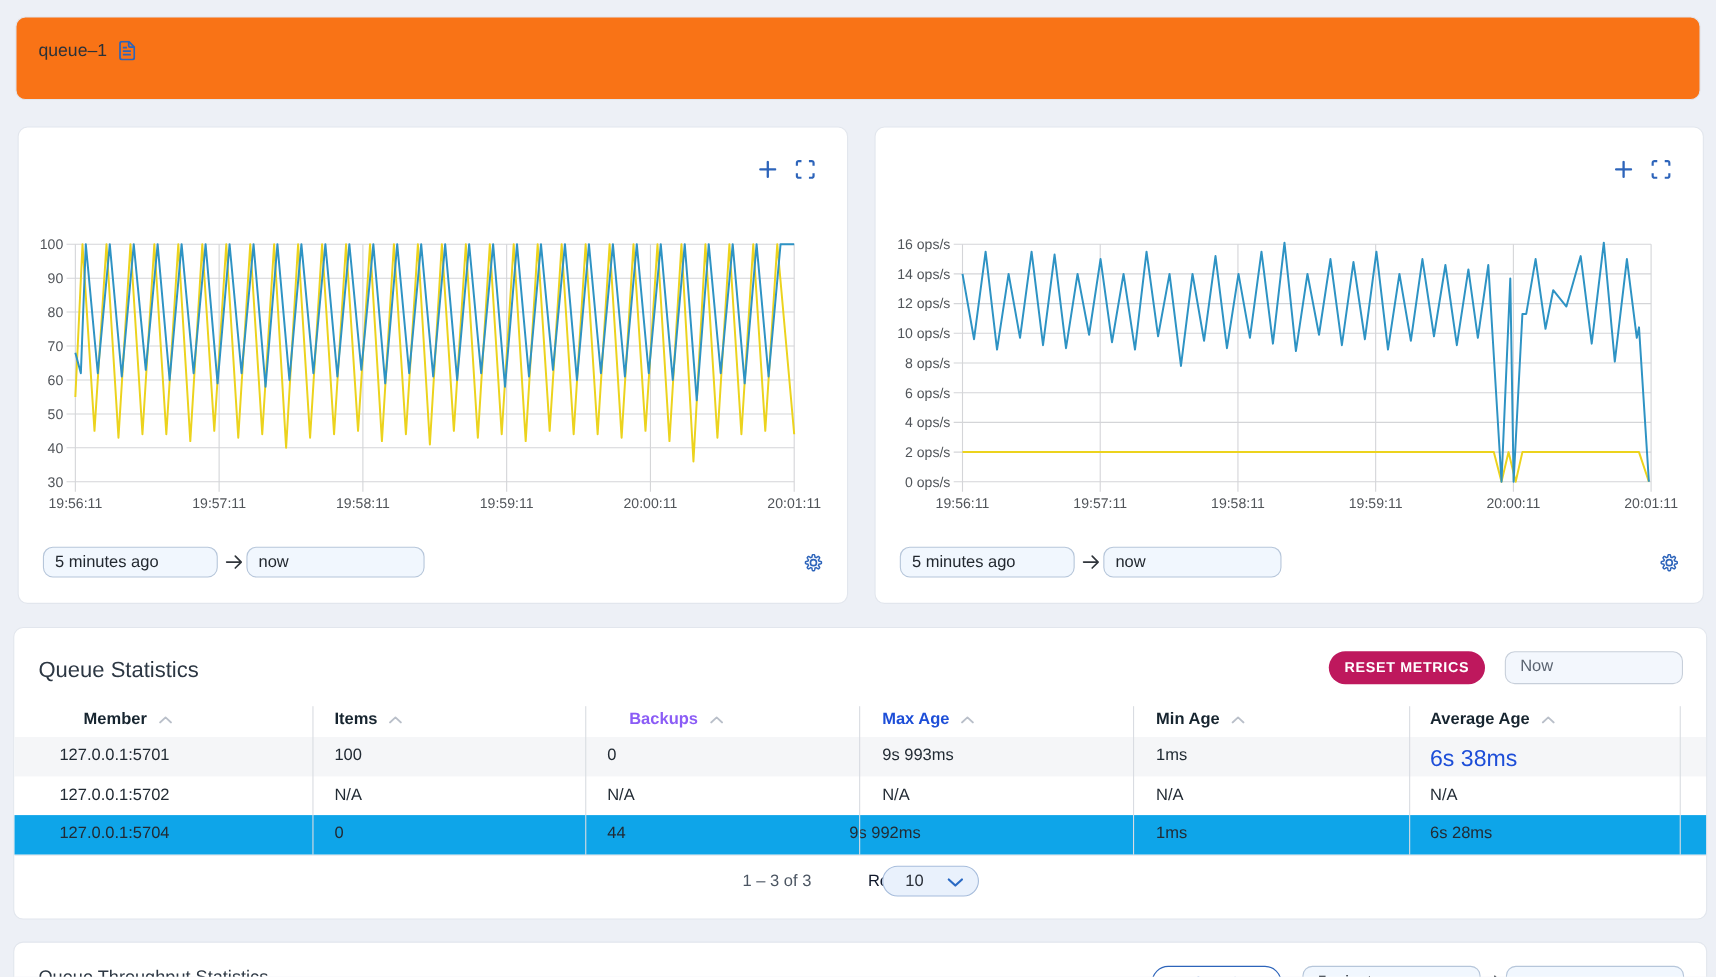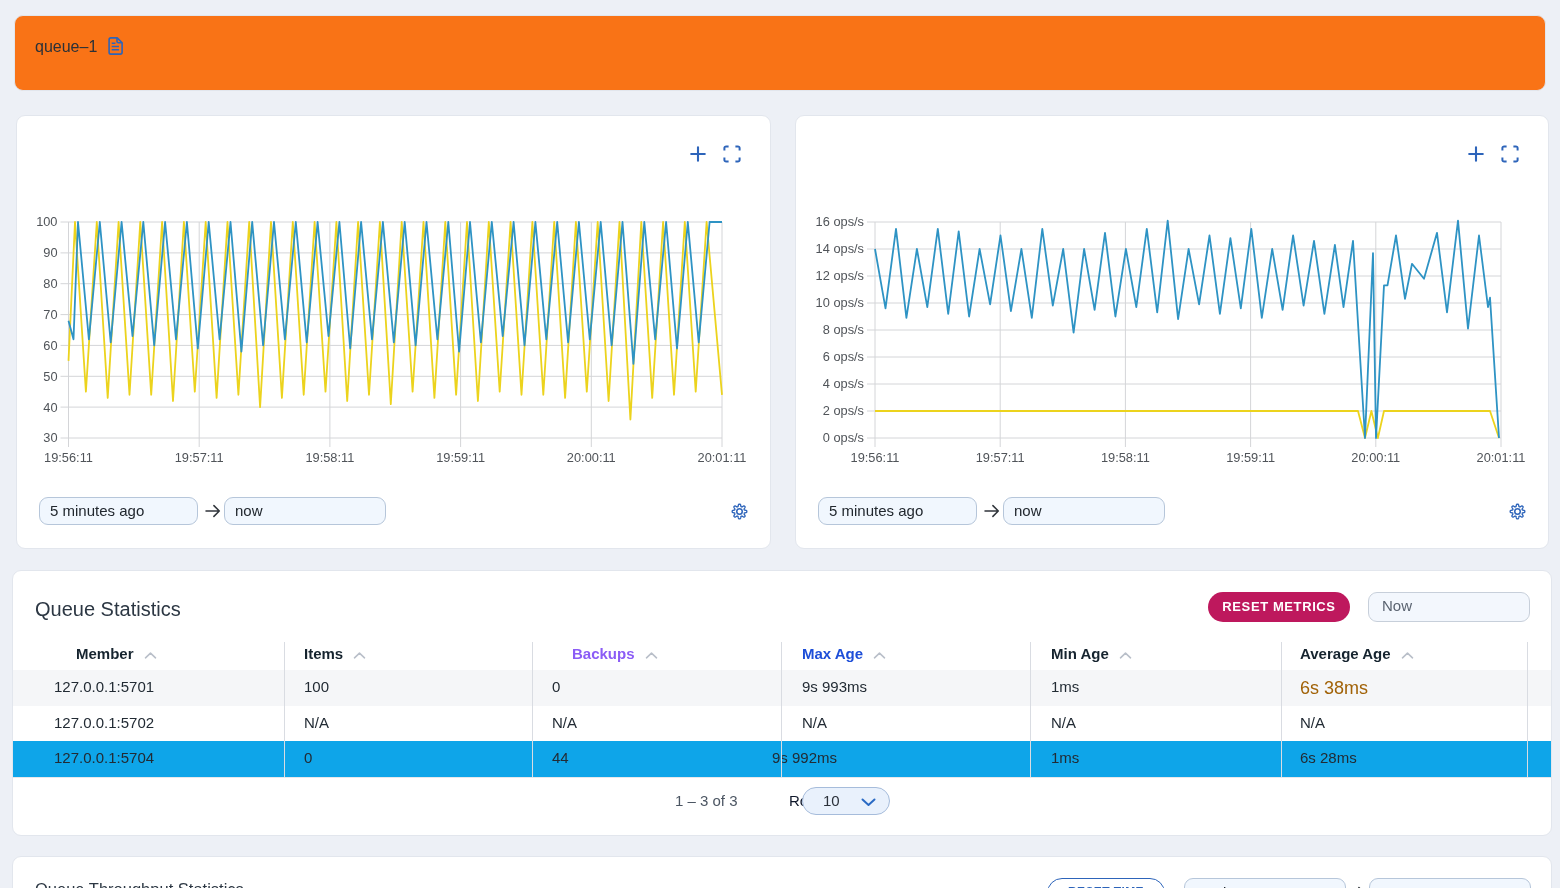--- a/index.html
+++ b/index.html
@@ -149,21 +149,21 @@
 <span style="position:absolute;left:1287px;top:74px;font-size:15px;font-weight:bold;color:#16242f;">Average Age<span style="display:inline-block;margin-left:10px;line-height:0;"><svg width="13" height="7" viewBox="0 0 13 7" fill="none">
           <path d="M1.5 5.8 L6.5 1.2 L11.5 5.8" stroke="#b9bfc9" stroke-width="1.6" stroke-linecap="round" stroke-linejoin="round"></path>
         </svg></span></span>
 
 <div style="position:absolute;left:0;top:99.0px;width:1540px;height:35.5px;background:#f5f6f8;">
       <span style="position:absolute;left:41px;top:8px;font-size:15px;color:#222b34;">127.0.0.1:5701</span>
       <span style="position:absolute;left:291px;top:8px;font-size:15px;color:#222b34;">100</span>
       <span style="position:absolute;left:539px;top:8px;font-size:15px;color:#222b34;">0</span>
       <span style="position:absolute;left:789px;top:8px;font-size:15px;color:#222b34;">9s 993ms</span>
       <span style="position:absolute;left:1038px;top:8px;font-size:15px;color:#222b34;">1ms</span>
-      <span style="position:absolute;left:1287px;top:8px;font-size:18px;color:#a16207;">6s 38ms</span>
+      <span style="position:absolute;left:1287px;top:8px;font-size:21px;color:#1d4ed8;">6s 38ms</span>
     </div>
 <div style="position:absolute;left:0;top:134.5px;width:1540px;height:35.5px;background:#ffffff;">
       <span style="position:absolute;left:41px;top:8px;font-size:15px;color:#222b34;">127.0.0.1:5702</span>
       <span style="position:absolute;left:291px;top:8px;font-size:15px;color:#222b34;">N/A</span>
       <span style="position:absolute;left:539px;top:8px;font-size:15px;color:#222b34;">N/A</span>
       <span style="position:absolute;left:789px;top:8px;font-size:15px;color:#222b34;">N/A</span>
       <span style="position:absolute;left:1038px;top:8px;font-size:15px;color:#222b34;">N/A</span>
       <span style="position:absolute;left:1287px;top:8px;font-size:15px;color:#222b34;">N/A</span>
     </div>
 <div style="position:absolute;left:0;top:170.0px;width:1540px;height:35.5px;background:#0ea5e9;">

